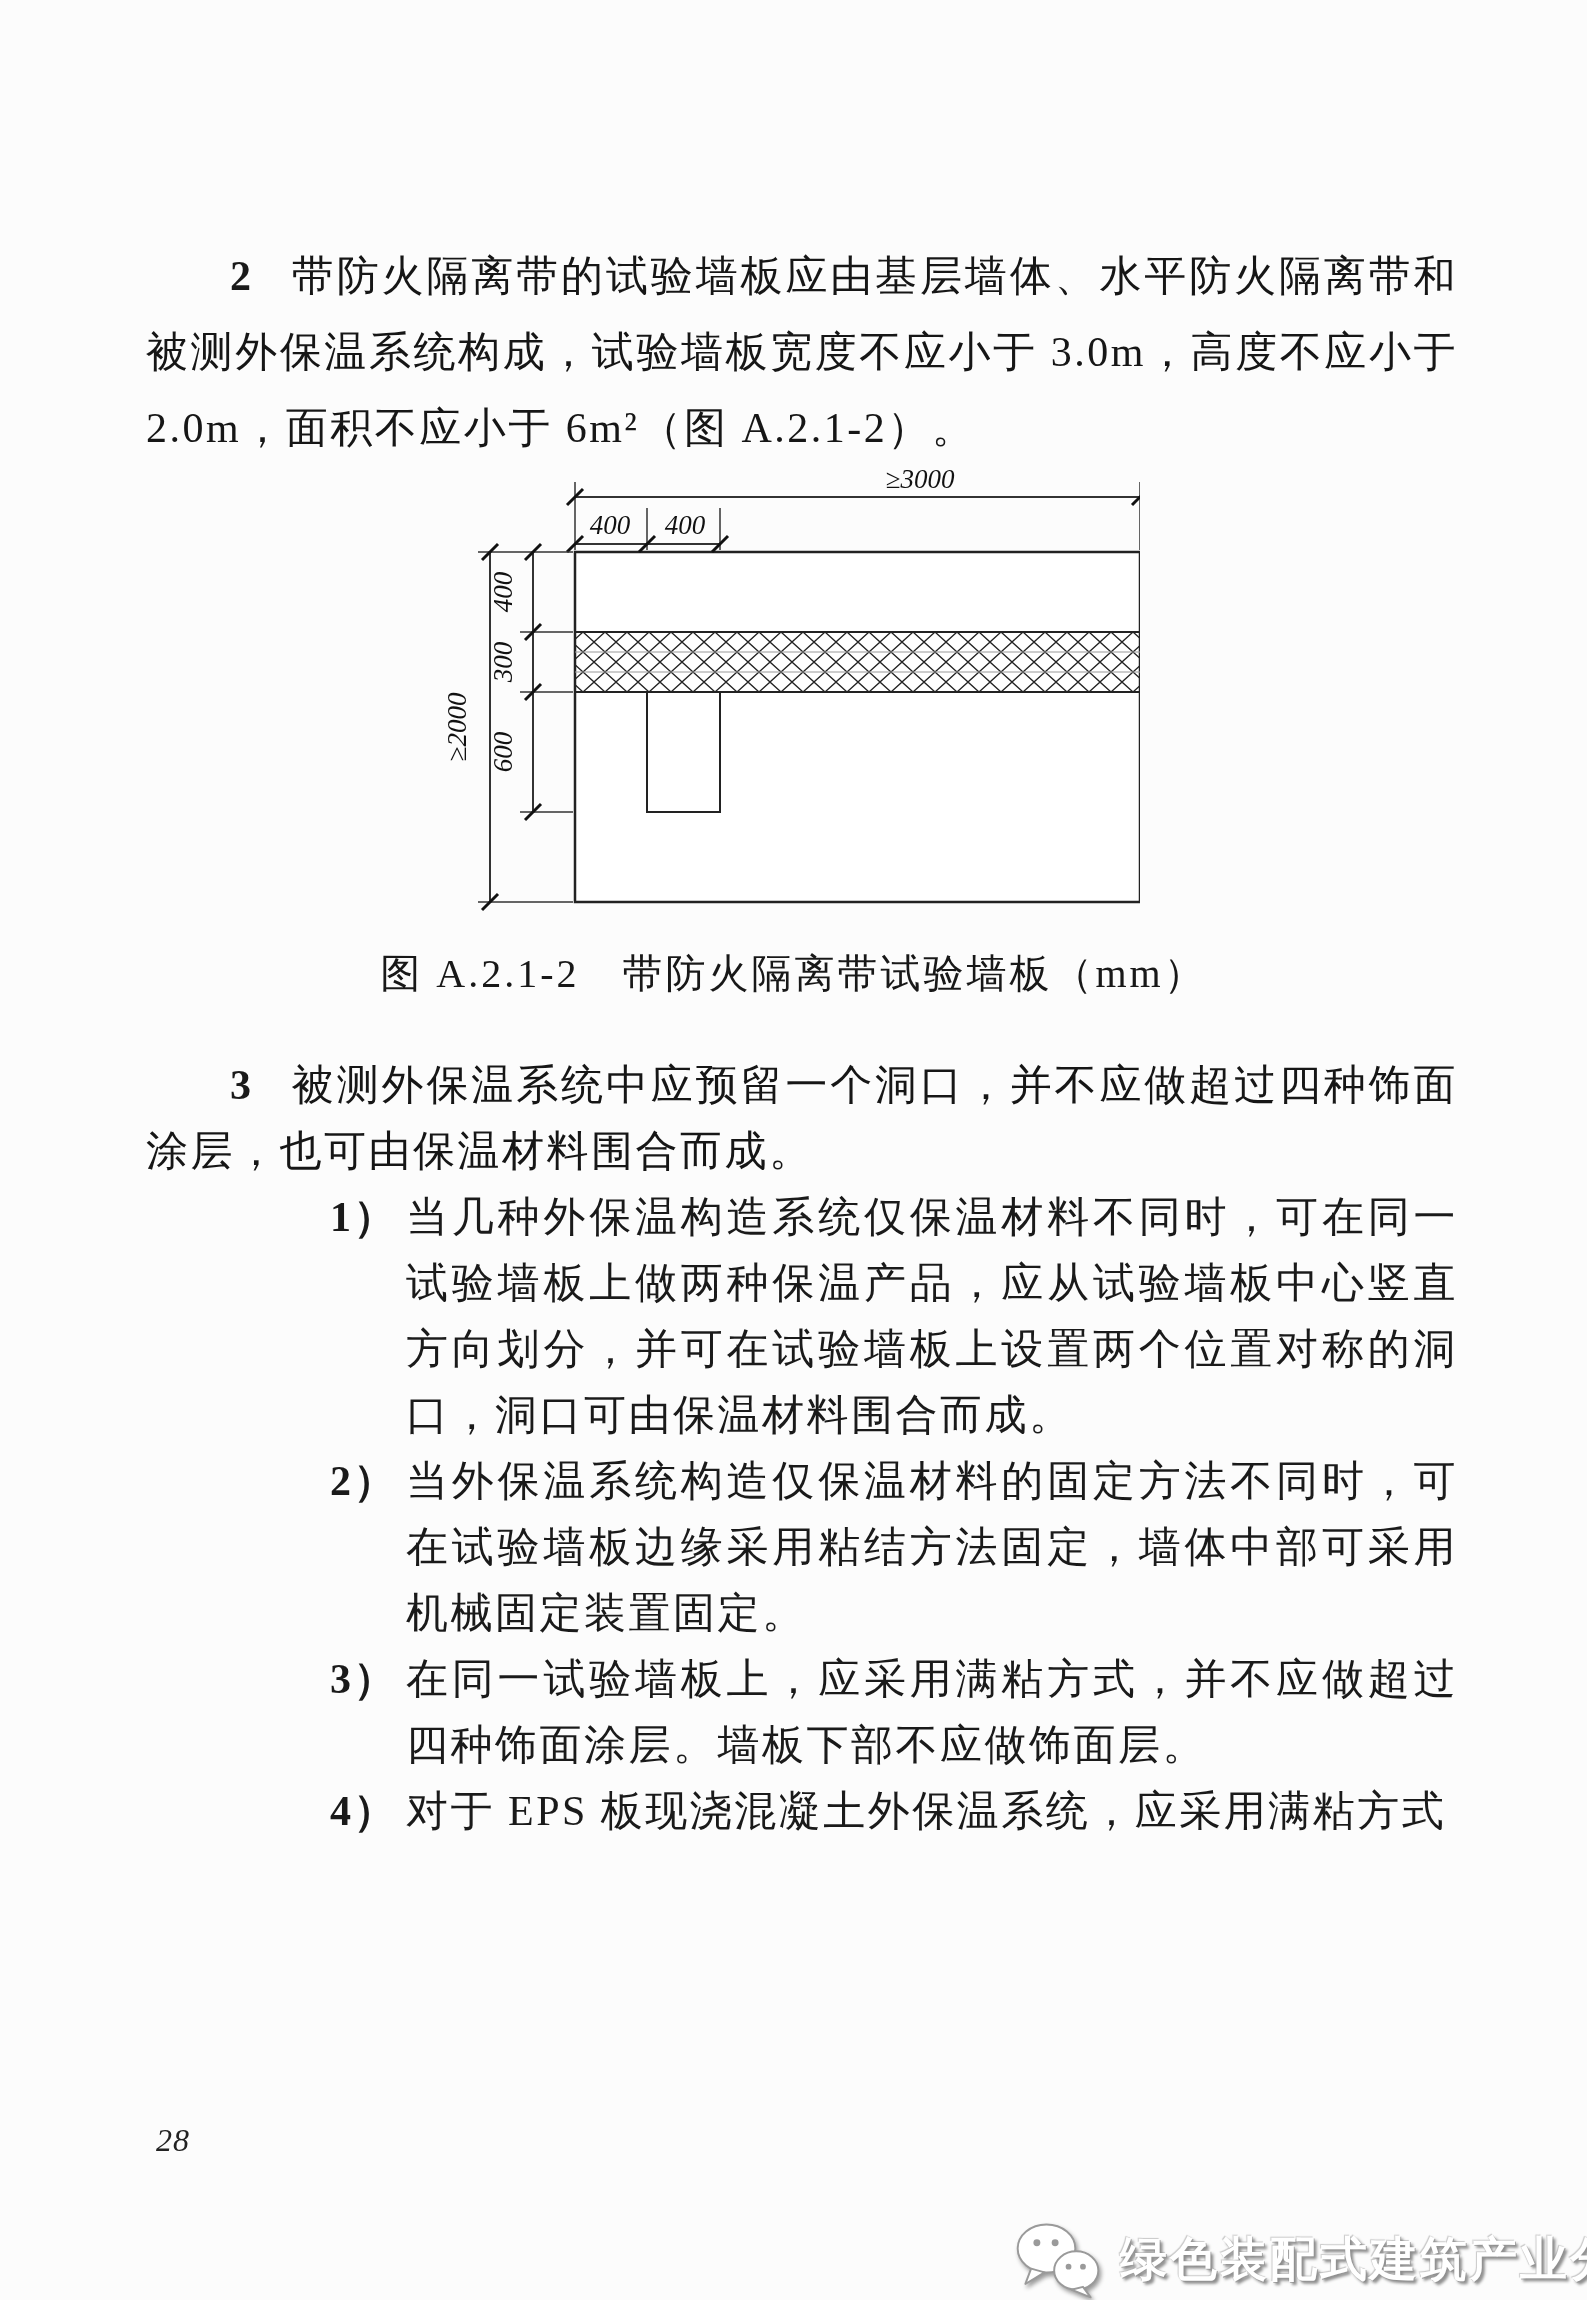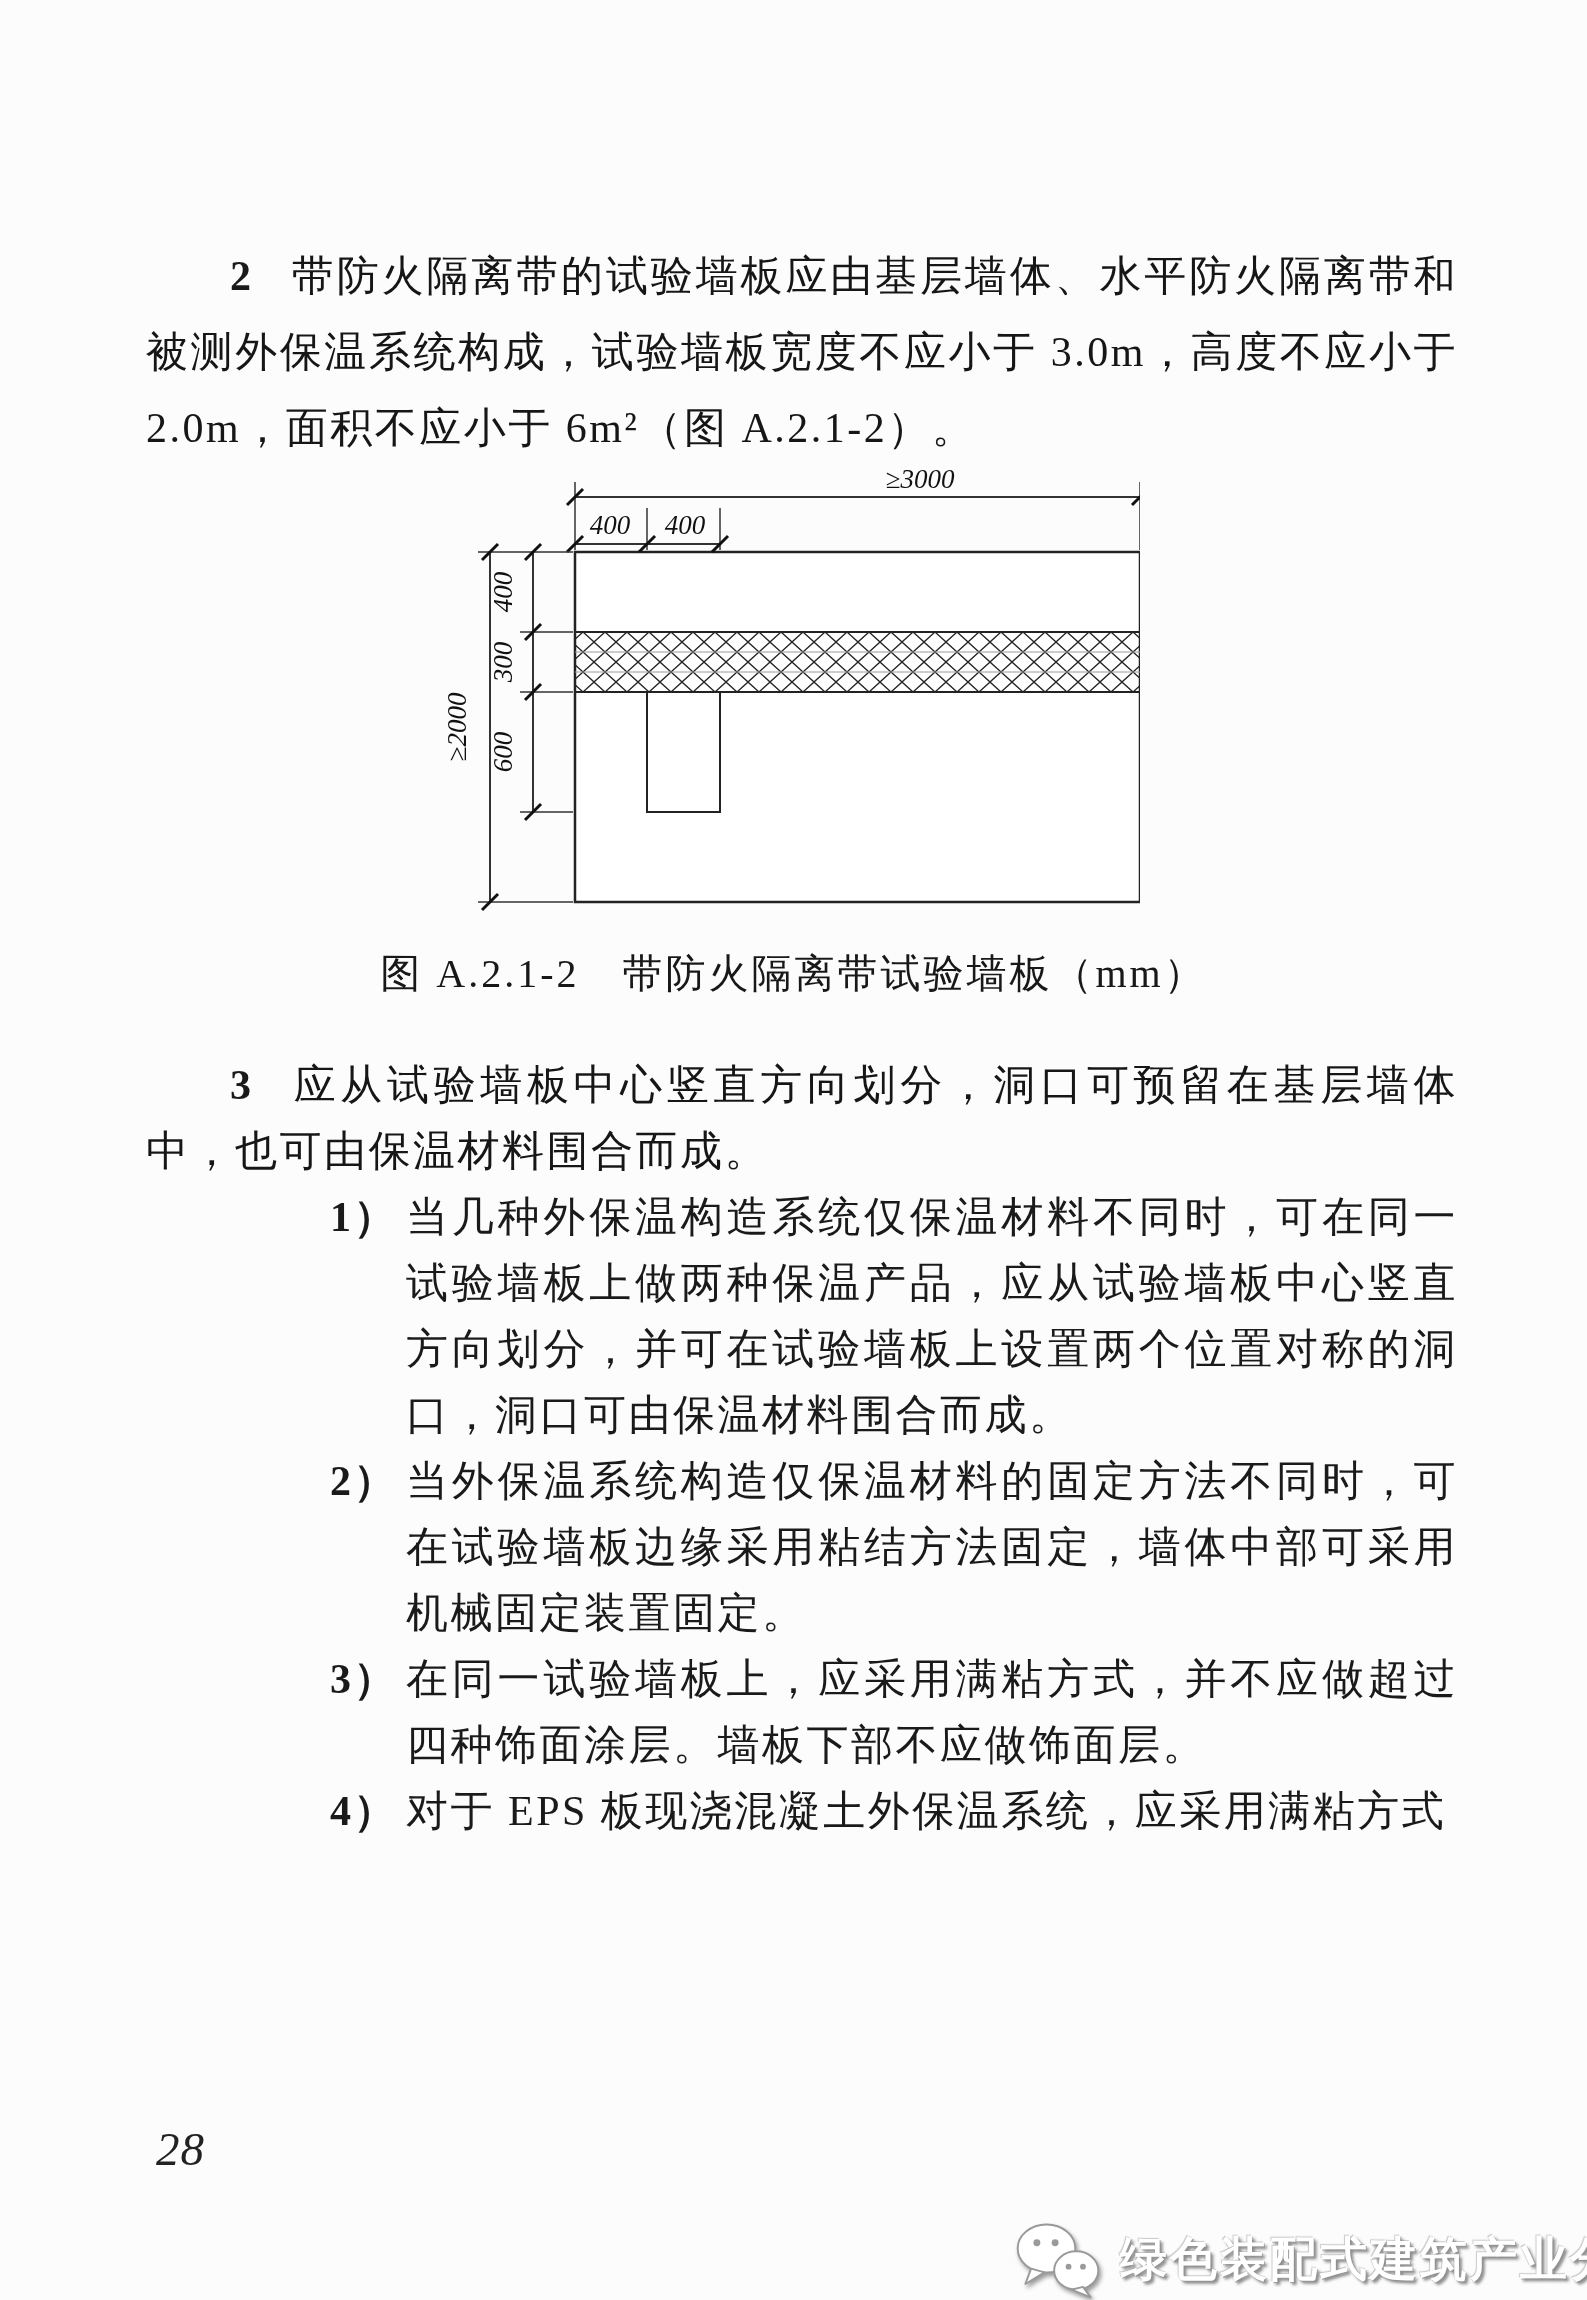--- a/index.html
+++ b/index.html
@@ -58,21 +58,21 @@
     top:946px;left:0;
     width:1587px;
     text-align:center;
     font-size:40px;
     letter-spacing:3px;
     color:#181818;
   }
   .page-number{
     position:absolute;
     left:156px;top:2122px;
-    font-size:47px;
+    font-size:32px;
     font-style:italic;
     color:#222;
     letter-spacing:1px;
     text-align:center;
   }
   .footer-brand{
     position:absolute;
     left:1010px;top:2218px;
     display:flex;
     align-items:center;
@@ -169,21 +169,21 @@
     <text class="dim" transform="rotate(-90 72 140)" x="72" y="140" text-anchor="middle">400</text>
     <text class="dim" transform="rotate(-90 72 210)" x="72" y="210" text-anchor="middle">300</text>
     <text class="dim" transform="rotate(-90 72 300)" x="72" y="300" text-anchor="middle">600</text>
   </svg>
 </div>
 
 <div class="fig-caption">图 A.2.1-2　带防火隔离带试验墙板（mm）</div>
 
 <div class="textcol flowing" style="top:1052px">
   <p class="para indent">
-    <b class="pnum">3</b><span class="ptext">应从试验墙板中心竖直方向划分，洞口可预留在基层墙体中，也可由保温材料围合而成。</span>
+    <b class="pnum">3</b><span class="ptext">被测外保温系统中应预留一个洞口，并不应做超过四种饰面涂层，也可由保温材料围合而成。</span>
   </p>
   <div class="sublist">
     <div class="subitem">
       <b class="inum">1）</b>
       <div class="itext">当几种外保温构造系统仅保温材料不同时，可在同一试验墙板上做两种保温产品，应从试验墙板中心竖直方向划分，并可在试验墙板上设置两个位置对称的洞口，洞口可由保温材料围合而成。</div>
     </div>
     <div class="subitem">
       <b class="inum">2）</b>
       <div class="itext">当外保温系统构造仅保温材料的固定方法不同时，可在试验墙板边缘采用粘结方法固定，墙体中部可采用机械固定装置固定。</div>
     </div>

